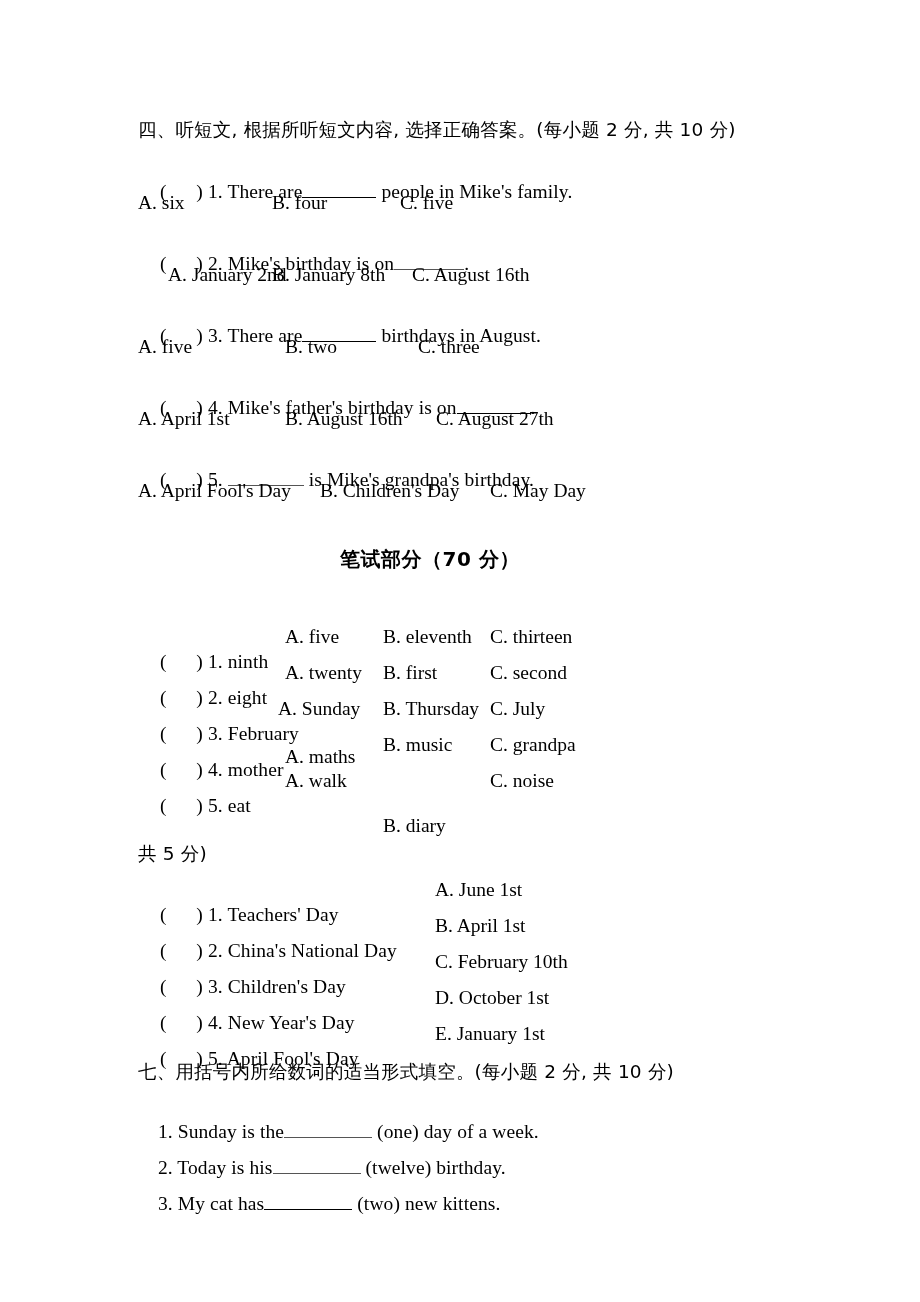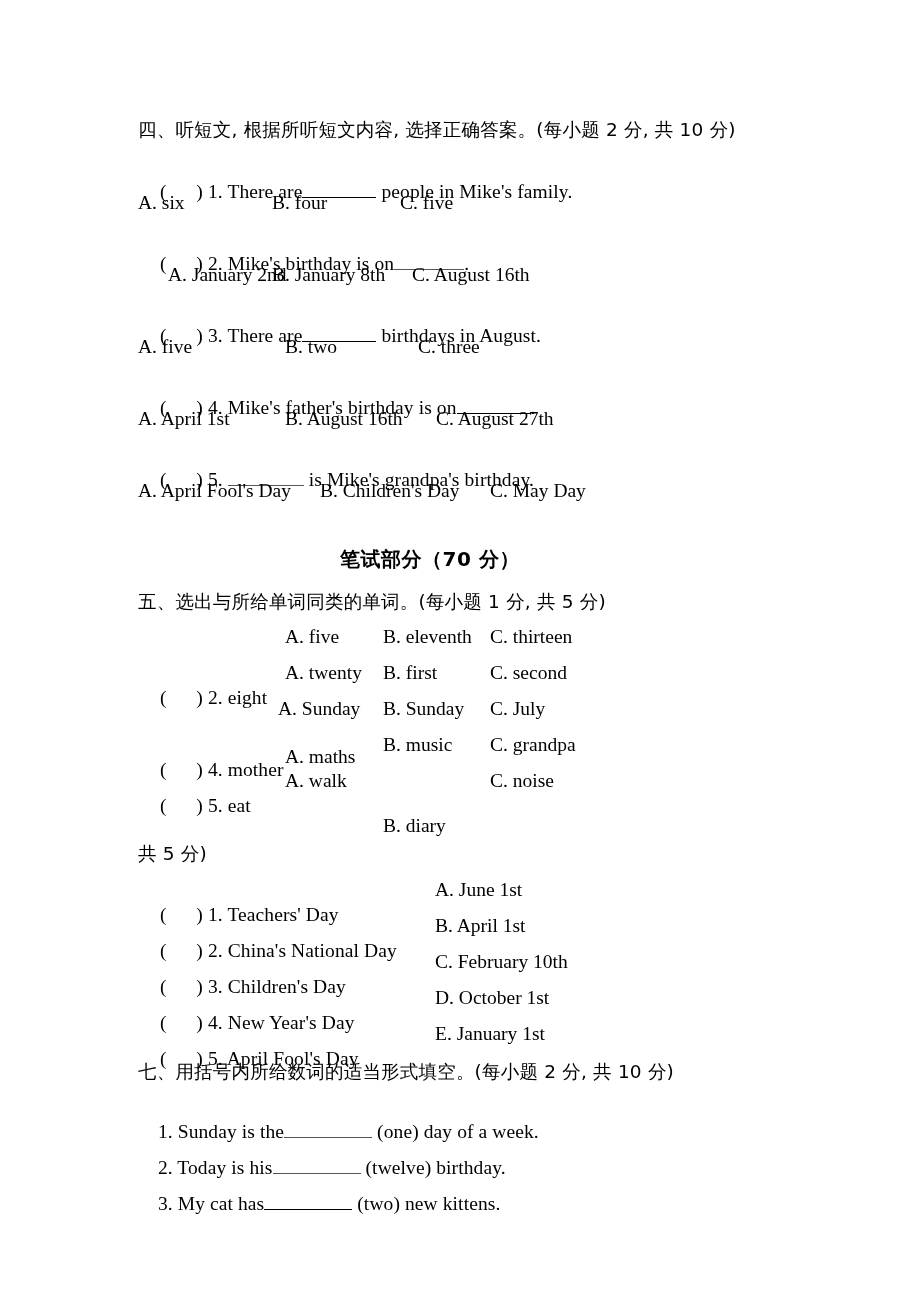--- a/index.html
+++ b/index.html
@@ -97,35 +97,40 @@
 
   <div class="ln" style="left:140px; top:444px;">
     <span>(      )</span><span> 5. </span><span class="blank-thin" style="width:76px;"></span><span> </span><span>is Mike's grandpa's birthday.</span>
   </div>
   <div class="col" style="left:138px; top:480px;">A. April Fool's Day</div>
   <div class="col" style="left:320px; top:480px;">B. Children's Day</div>
   <div class="col" style="left:490px; top:480px;">C. May Day</div>
 
   <div class="ln cn-title" style="left:0; top:547px; width:860px; text-align:center;">笔试部分（70 分）</div>
 
-  <div class="ln cn" style="left:138px; top:590px;">五、选出与所给单词同类的单词。(每小题 1 分, 共 5 分)</div>
 
+  <div class="ln" style="left:140px; top:626px;">
+    <span>(      )</span><span> 1. </span><span>ninth</span>
+  </div>
   <div class="col" style="left:285px; top:626px;">A. five</div>
   <div class="col" style="left:383px; top:626px;">B. eleventh</div>
   <div class="col" style="left:490px; top:626px;">C. thirteen</div>
 
   <div class="ln" style="left:140px; top:662px;">
     <span>(      )</span><span> 2. </span><span>eight</span>
   </div>
   <div class="col" style="left:285px; top:662px;">A. twenty</div>
   <div class="col" style="left:383px; top:662px;">B. first</div>
   <div class="col" style="left:490px; top:662px;">C. second</div>
 
+  <div class="ln" style="left:140px; top:698px;">
+    <span>(      )</span><span> 3. </span><span>February</span>
+  </div>
   <div class="col" style="left:278px; top:698px;">A. Sunday</div>
-  <div class="col" style="left:383px; top:698px;">B. Sunday</div>
+  <div class="col" style="left:383px; top:698px;">B. Thursday</div>
   <div class="col" style="left:490px; top:698px;">C. July</div>
 
   <div class="ln" style="left:140px; top:734px;">
     <span>(      )</span><span> 4. </span><span>mother</span>
   </div>
   <div class="col" style="left:285px; top:734px;margin-top:12px;">A. maths</div>
   <div class="col" style="left:383px; top:734px;">B. music</div>
   <div class="col" style="left:490px; top:734px;">C. grandpa</div>
 
   <div class="ln" style="left:140px; top:770px;">

